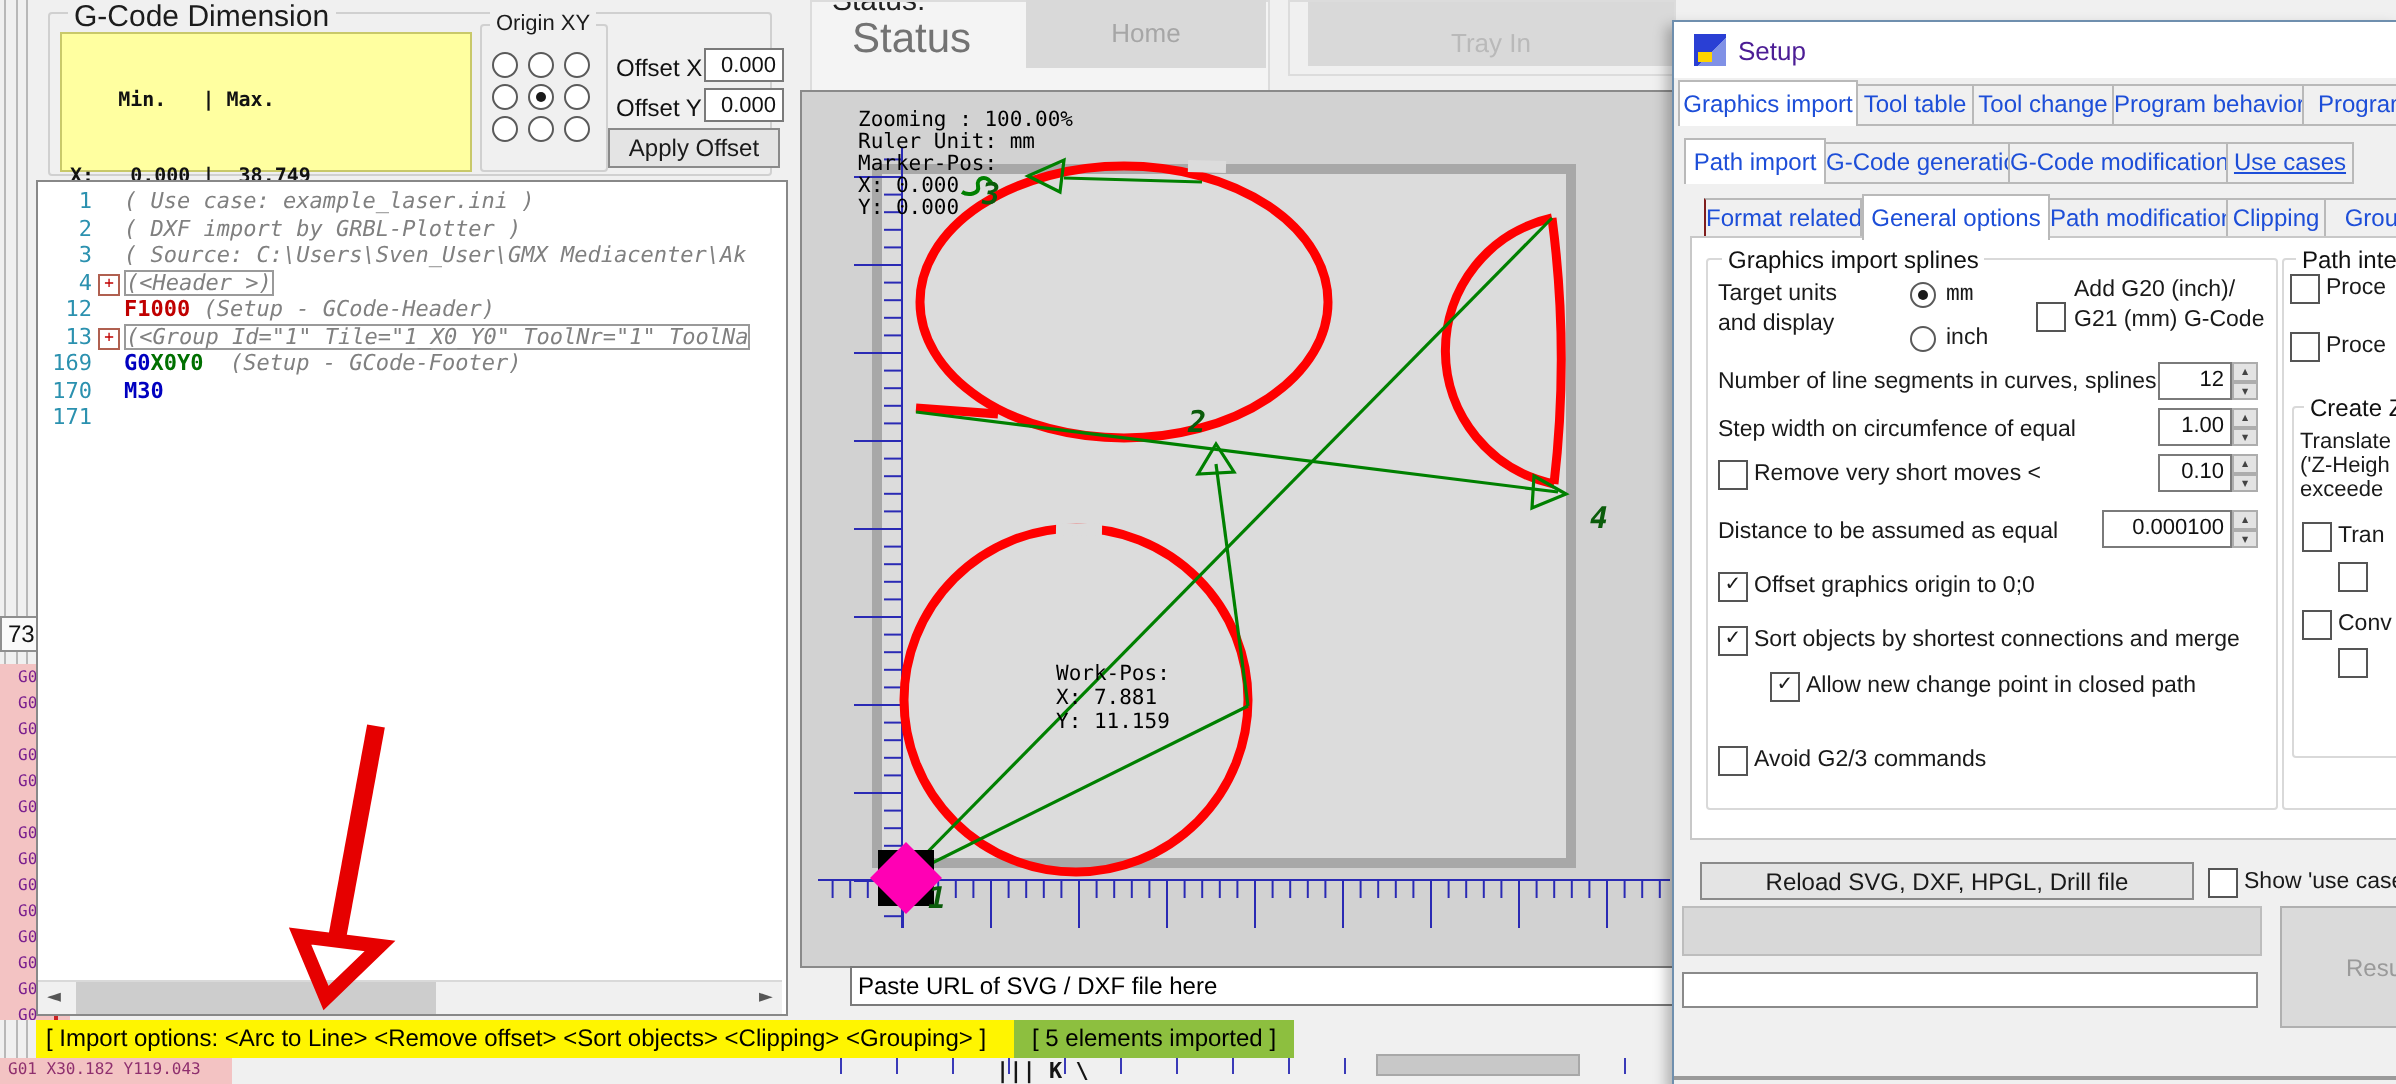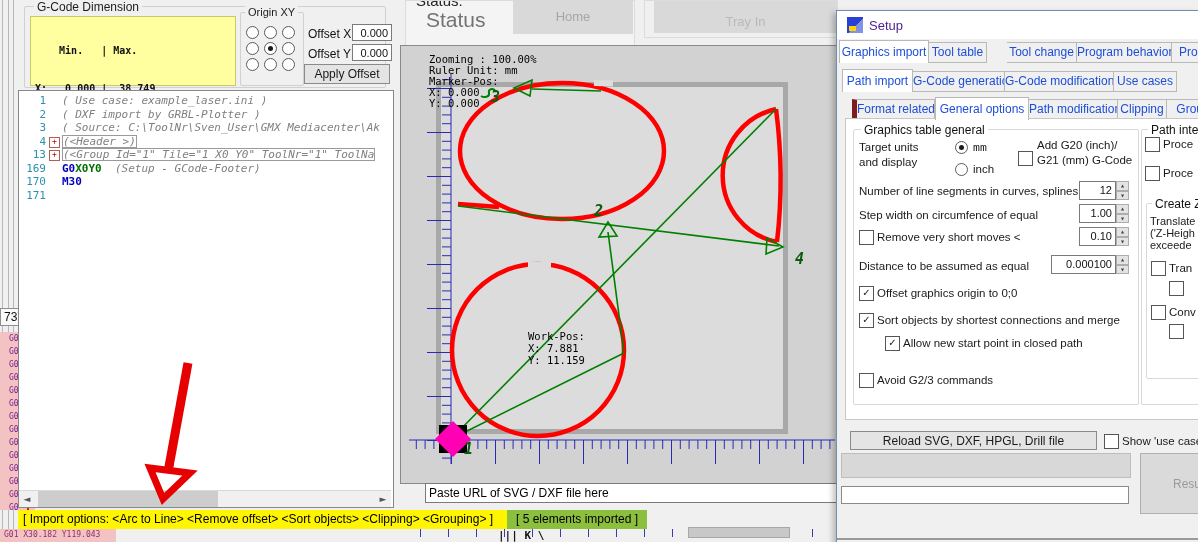--- a/index.html
+++ b/index.html
@@ -7,21 +7,21 @@
        font-family:"Liberation Sans",sans-serif;color:#111;}
   .abs{position:absolute;}
   .mono{font-family:"DejaVu Sans Mono",monospace;}
   
   .vline{position:absolute;top:0;height:542px;background:#b8b8b8;width:1px;}
   .numbox{position:absolute;background:#fafafa;border:1px solid #8f8f8f;font:12px "Liberation Sans",sans-serif;padding:1px 3px;}
   .pinkstrip{position:absolute;background:#f3c3c3;overflow:hidden;color:#7a1f8e;font:8px/13px "DejaVu Sans Mono",monospace;padding-left:9px;}
   .redline{position:absolute;background:#cc2222;width:2px;}
   
   .groupbox{position:absolute;border:1px solid #d0d0d0;border-radius:2px;}
-  .grouplabel{position:absolute;background:#f0f0f0;padding:0 3px;font-size:12px;color:#1c1c1c;white-space:nowrap;}
+  .grouplabel{position:absolute;background:#f0f0f0;padding:0 3px;font-size:15px;color:#1c1c1c;white-space:nowrap;}
   .yellowbox{position:absolute;background:#ffffa0;border:1px solid #c9c96a;font:bold 10px/12.8px "DejaVu Sans Mono",monospace;padding:2px 4px;white-space:pre;}
   .radio{position:absolute;width:11px;height:11px;border:1px solid #5a5a5a;border-radius:50%;background:#fff;}
   .radio.sel::after{content:"";display:block;width:5px;height:5px;margin:3px;border-radius:50%;background:#1a1a1a;}
   .fieldbox{position:absolute;background:#fff;border:1px solid #7a7a7a;font:11px/14px "Liberation Sans",sans-serif;text-align:right;padding:1px 3px 0 1px;}
   .btn{position:absolute;background:#e4e4e4;border:1px solid #8a8a8a;font:12px "Liberation Sans",sans-serif;text-align:center;color:#1a1a1a;}
   .lbl{position:absolute;font-size:12px;white-space:nowrap;}
   
   .editor{position:absolute;left:18px;top:90px;width:374px;height:416px;background:#fff;border:1px solid #888;overflow:hidden;}
   .cl{white-space:pre;font:11px/13.5px "DejaVu Sans Mono",monospace;height:13.5px;}
   .ln{display:inline-block;width:26px;text-align:right;color:#2b91af;padding-right:3px;}
@@ -44,21 +44,21 @@
   
   .canvas{position:absolute;left:400px;top:45px;width:438px;height:437px;background:#d2d2d2;border:1px solid #8a8a8a;}
   
   .dialog{position:absolute;left:836px;top:10px;width:362px;height:532px;background:#f0f0f0;border:1px solid #6f8fae;box-shadow:-3px 3px 6px rgba(0,0,0,.25);overflow:hidden;z-index:20;}
   .dtitle{position:absolute;left:0;top:0;width:100%;height:28px;background:#fff;}
   .dtitle span{position:absolute;left:32px;top:7px;font-size:13px;color:#4c1d95;}
   .appicon{position:absolute;left:10px;top:6px;width:16px;height:16px;background:linear-gradient(135deg,#2a3fd4 55%,#8091e6 55%);}
   .appicon::after{content:"";position:absolute;left:2px;bottom:2px;width:7px;height:5px;background:#ffd400;}
   .tabrow{position:absolute;display:flex;}
   .tab{height:19px;background:#f0f0f0;border:1px solid #b9b9b9;border-left:none;font:12px/19px "Liberation Sans",sans-serif;text-align:center;white-space:nowrap;overflow:hidden;color:#1d4ed8;}
-  .tab:first-child{border-left:5px solid #7f1d1d;}
+  .tab:first-child{border-left:1px solid #7f1d1d;}
   .tab.on{background:#fff;height:22px;margin-top:-2px;line-height:22px;border-bottom:none;font-weight:normal;z-index:2;border-left:1px solid #b9b9b9;}
   .page{position:absolute;background:#fff;border:1px solid #c8c8c8;}
   .wgroup{position:absolute;border:1px solid #d9d9d9;border-radius:2px;}
   .wglabel{position:absolute;background:#fff;padding:0 3px;font-size:12px;white-space:nowrap;}
   .cb{position:absolute;width:13px;height:13px;background:#fff;border:1px solid #555;font:10px/12px "DejaVu Sans",sans-serif;text-align:center;color:#1a1a1a;}
   .dlbl{position:absolute;font-size:11.5px;white-space:nowrap;color:#1a1a1a;}
   .spin{position:absolute;display:flex;height:19px;}
   .spinval{background:#fff;border:1px solid #7a7a7a;text-align:right;font:11px/17px "Liberation Sans",sans-serif;padding:0 3px;flex:1;}
   .spinarrows{width:13px;display:flex;flex-direction:column;}
   .spinarrows i{flex:1;border:1px solid #adadad;background:#e3e3e3;font:4px/7px "DejaVu Sans",sans-serif;text-align:center;color:#444;font-style:normal;}
@@ -99,22 +99,23 @@
   <div class="fieldbox" style="left:334px;top:24px;width:34px;">0.000</div>
   <div class="lbl" style="left:290px;top:47px;">Offset Y</div>
   <div class="fieldbox" style="left:334px;top:44px;width:34px;">0.000</div>
   <button class="btn" style="left:286px;top:64px;width:86px;height:20px;">Apply Offset</button>
 </div>
 
 <div class="editor">
   <div class="abs" style="left:1px;top:3px;right:1px;">
     <div class="cl"><span class="ln">1</span><span class="fold"></span><span class="cm">( Use case: example_laser.ini )</span></div>
     <div class="cl"><span class="ln">2</span><span class="fold"></span><span class="cm">( DXF import by GRBL-Plotter )</span></div>
-    <div class="cl"><span class="ln">3</span><span class="fold"></span><span class="cm">( Source: C:\ToolNr\Sven_User\GMX Mediacenter\Ak</span></div>
+    <div class="cl"><span class="ln">3</span><span class="fold"></span><span class="cm">( Source: C:\Users\Sven_User\GMX Mediacenter\Ak</span></div>
     <div class="cl"><span class="ln">4</span><span class="fold"><i class="foldbox">+</i></span><span class="boxed"><span class="cm">(&lt;Header &gt;)</span></span></div>
+    <div class="cl"><span class="ln">12</span><span class="fold"></span><span class="fc">F1000</span><span class="cm"> (Setup - GCode-Header)</span></div>
     <div class="cl"><span class="ln">13</span><span class="fold"><i class="foldbox">+</i></span><span class="boxed"><span class="cm">(&lt;Group Id="1" Tile="1_X0_Y0" ToolNr="1" ToolNa</span></span></div>
     <div class="cl"><span class="ln">169</span><span class="fold"></span><span class="gc">G0</span><span class="co">X0Y0</span><span class="cm">  (Setup - GCode-Footer)</span></div>
     <div class="cl"><span class="ln">170</span><span class="fold"></span><span class="gc">M30</span></div>
     <div class="cl"><span class="ln">171</span></div>
   </div>
   <div class="hscroll">
     <div class="sarrow" style="left:0;">◄</div>
     <div class="sthumb" style="left:19px;width:180px;"></div>
     <div class="sarrow" style="right:0;">►</div>
   </div>
@@ -220,42 +221,42 @@
 
 <div class="dialog">
   <div class="dtitle">
     <div class="appicon"></div>
     <span>Setup</span>
   </div>
 
   <div class="tabrow" style="left:2px;top:31px;">
     <div class="tab on" style="width:88px;">Graphics import</div>
     <div class="tab" style="width:57px;">Tool table</div>
-    <div class="tab" style="width:69px;margin-left:20px;">Tool change</div>
+    <div class="tab" style="width:69px;">Tool change</div>
     <div class="tab" style="width:94px;">Program behavior</div>
     <div class="tab" style="width:70px;">Program a</div>
   </div>
   <div class="tabrow" style="left:5px;top:60px;">
     <div class="tab on" style="width:69px;">Path import</div>
     <div class="tab" style="width:91px;">G-Code generation</div>
     <div class="tab" style="width:108px;">G-Code modification</div>
-    <div class="tab" style="width:62px;">Use cases</div>
+    <div class="tab" style="width:62px;text-decoration:underline;">Use cases</div>
   </div>
   <div class="tabrow" style="left:15px;top:88px;">
     <div class="tab" style="width:77px;">Format related</div>
     <div class="tab on" style="width:92px;">General options</div>
     <div class="tab" style="width:88px;">Path modifications</div>
     <div class="tab" style="width:48px;">Clipping</div>
     <div class="tab" style="width:52px;">Group</div>
   </div>
 
   <div class="page" style="left:8px;top:107px;width:360px;height:300px;"></div>
 
   <div class="wgroup" style="left:16px;top:118px;width:284px;height:274px;"></div>
-  <div class="wglabel" style="left:24px;top:112px;">Graphics table general</div>
+  <div class="wglabel" style="left:24px;top:112px;">Graphics import splines</div>
 
   <div class="dlbl" style="left:22px;top:130px;">Target units</div>
   <div class="dlbl" style="left:22px;top:145px;text-align:center;">and display</div>
   <div class="radio sel" style="left:118px;top:130px;"></div>
   <div class="dlbl" style="left:136px;top:130px;font-family:Liberation Mono, monospace;">mm</div>
   <div class="radio" style="left:118px;top:152px;"></div>
   <div class="dlbl" style="left:136px;top:152px;">inch</div>
   <div class="cb" style="left:181px;top:140px;"></div>
   <div class="dlbl" style="left:200px;top:128px;">Add G20 (inch)/</div>
   <div class="dlbl" style="left:200px;top:143px;">G21 (mm) G-Code</div>
@@ -295,21 +296,21 @@
         <i>▲</i>
         <i>▼</i>
       </div>
   </div>
 
   <div class="cb" style="left:22px;top:275px;">✓</div>
   <div class="dlbl" style="left:40px;top:276px;">Offset graphics origin to 0;0</div>
   <div class="cb" style="left:22px;top:302px;">✓</div>
   <div class="dlbl" style="left:40px;top:303px;">Sort objects by shortest connections and merge</div>
   <div class="cb" style="left:48px;top:325px;">✓</div>
-  <div class="dlbl" style="left:66px;top:326px;">Allow new start point in closed path</div>
+  <div class="dlbl" style="left:66px;top:326px;">Allow new change point in closed path</div>
   <div class="cb" style="left:22px;top:362px;"></div>
   <div class="dlbl" style="left:40px;top:363px;">Avoid G2/3 commands</div>
 
   <div class="wgroup" style="left:304px;top:118px;width:150px;height:274px;"></div>
   <div class="wglabel" style="left:311px;top:112px;">Path inter</div>
   <div class="cb" style="left:308px;top:126px;"></div>
   <div class="dlbl" style="left:326px;top:127px;">Proce</div>
   <div class="cb" style="left:308px;top:155px;"></div>
   <div class="dlbl" style="left:326px;top:156px;">Proce</div>
   <div class="wgroup" style="left:309px;top:192px;width:140px;height:174px;"></div>

